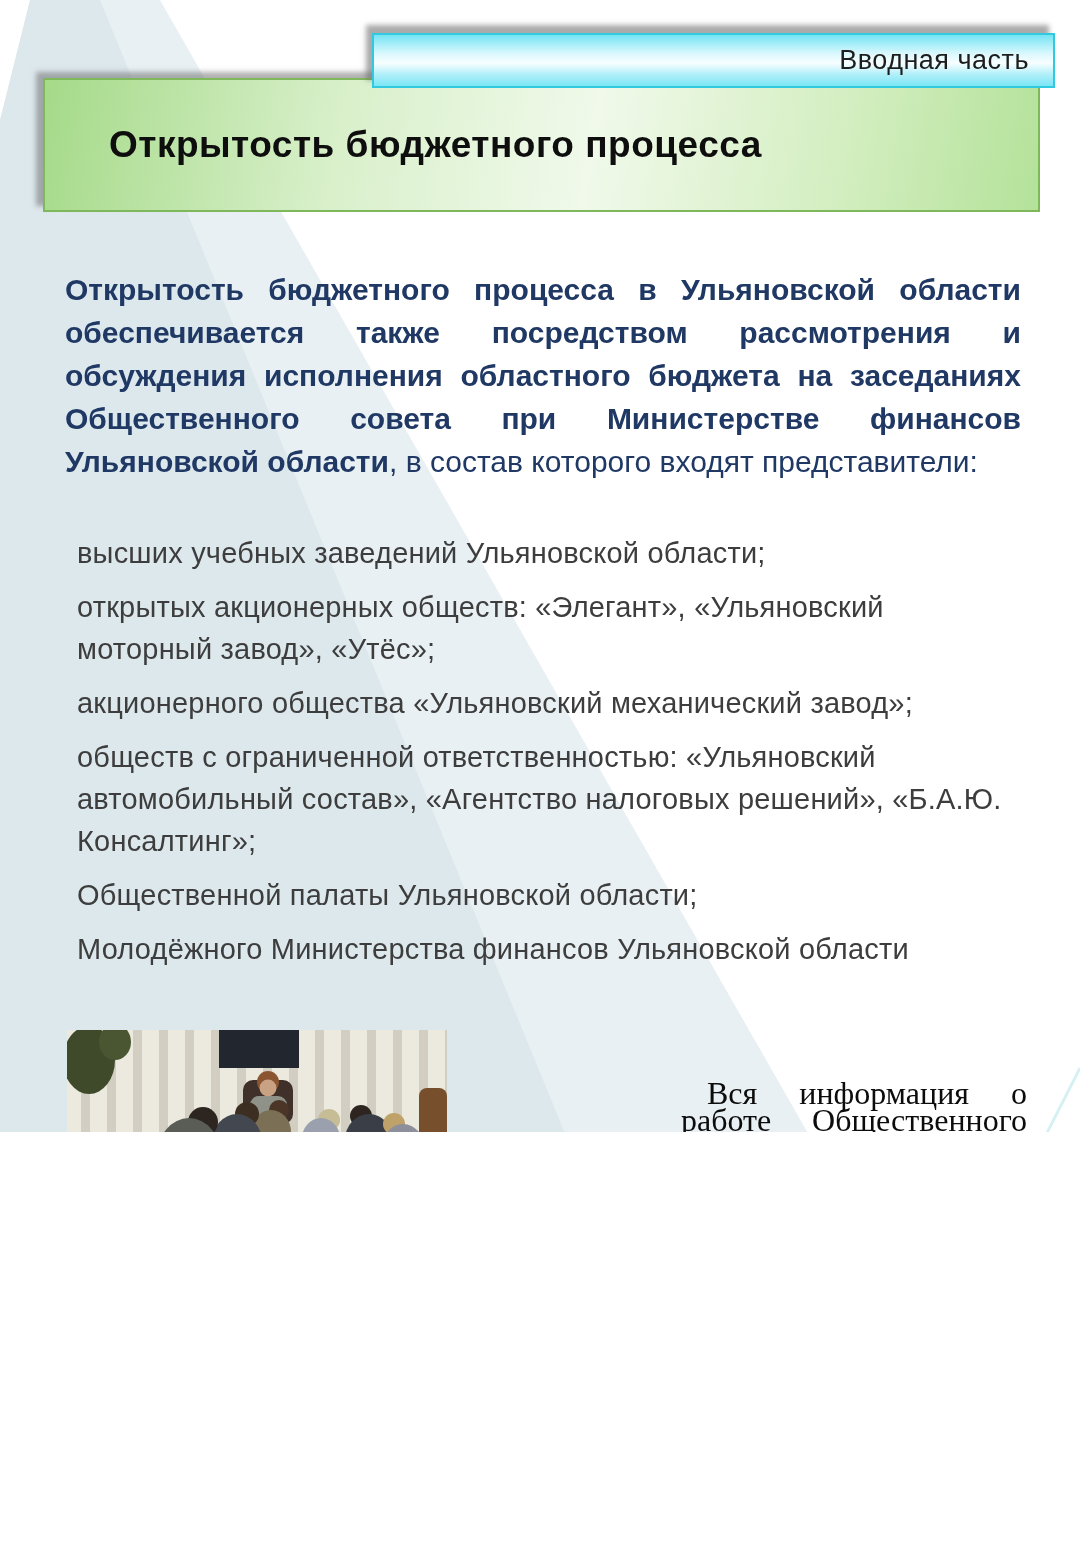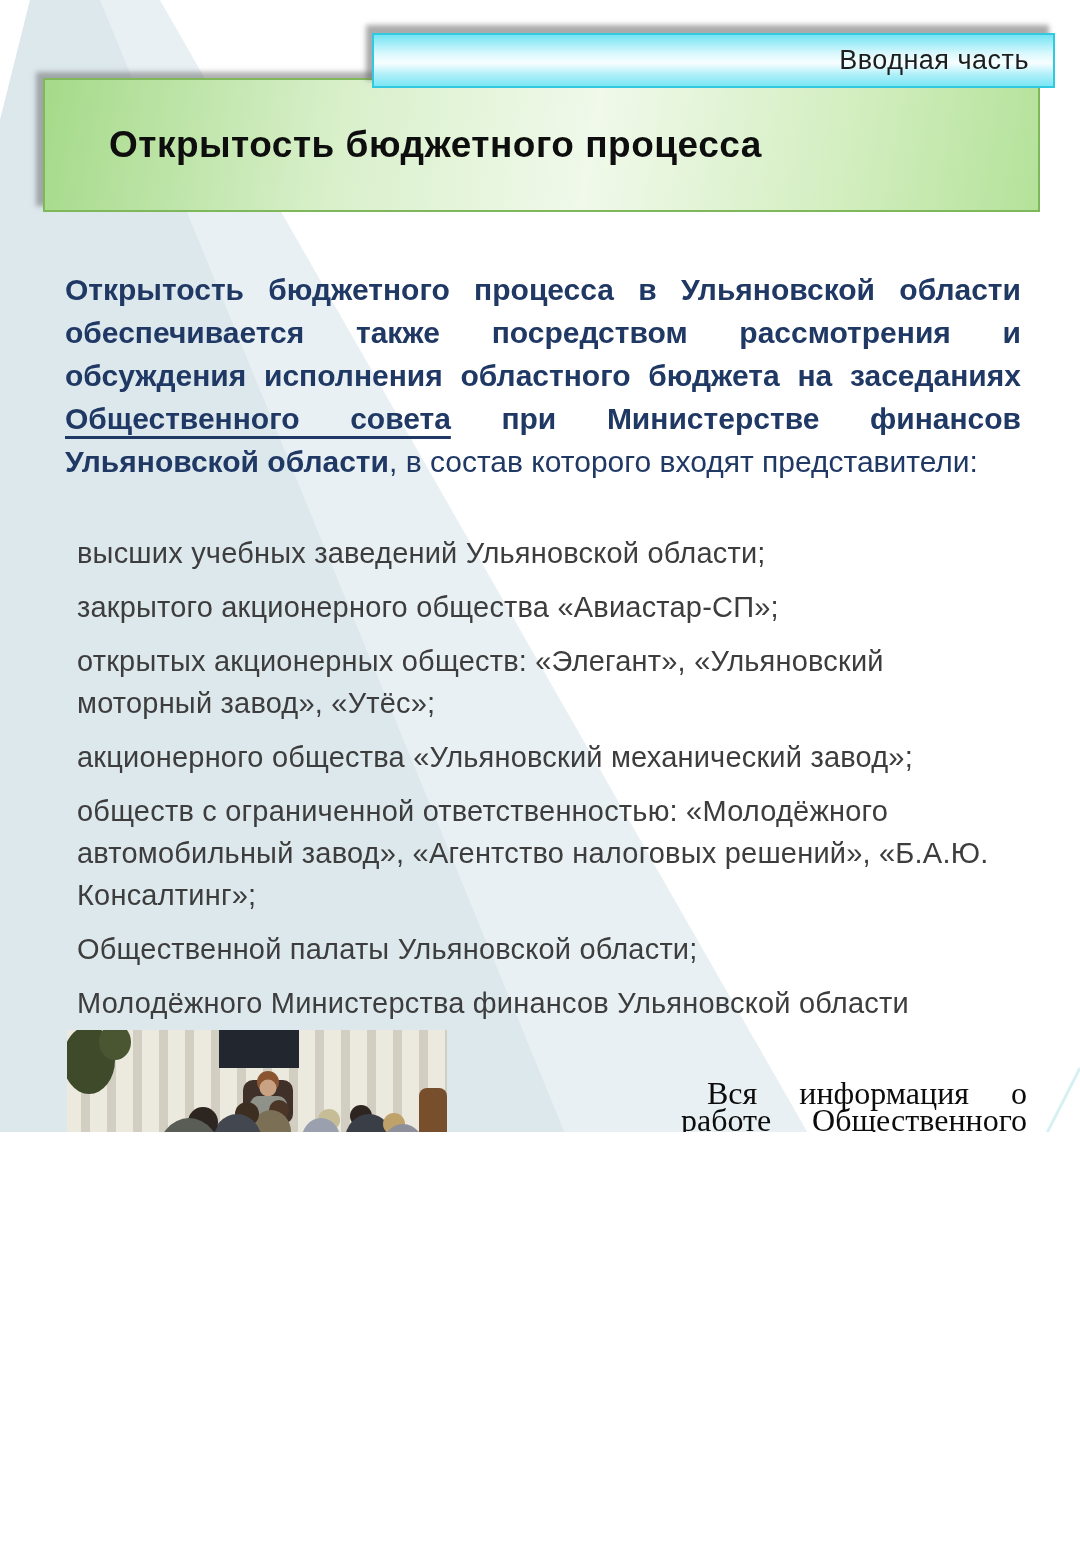--- a/index.html
+++ b/index.html
@@ -41,21 +41,20 @@
   }
 
   
   .intro{
     position:absolute;left:65px;top:238px;width:956px;
     font-size:30px;line-height:43px;font-weight:bold;color:#1f3864;
     text-align:justify;z-index:2;
   }
   .intro .seg-regular{font-weight:normal;}
   .intro .seg-underline{
-    text-decoration:underline;
     text-decoration-thickness:3px;
     text-underline-offset:7px;
   }
 
   
   .members{
     position:absolute;left:65px;top:520px;width:958px;
     font-size:29px;line-height:42px;color:#3d3d3d;letter-spacing:0.2px;
     z-index:2;
   }
@@ -103,24 +102,23 @@
   </div>
 
   <div class="title-box">
     <h1 class="title">Открытость бюджетного процесса</h1>
   </div>
 
   <p class="intro"><span>Открытость бюджетного процесса в Ульяновской области обеспечивается также посредством рассмотрения и обсуждения исполнения областного бюджета на заседаниях </span><span class="seg-underline">Общественного совета</span><span> при Министерстве финансов Ульяновской области</span><span class="seg-regular">, в состав которого входят представители:</span></p>
 
   <div class="members">
     <p>высших учебных заведений Ульяновской области;</p>
-    <p>закрытого акционерного общества «Авиастар-СП»;</p>
     <p>открытых акционерных обществ: «Элегант», «Ульяновский моторный завод», «Утёс»;</p>
     <p>акционерного общества «Ульяновский механический завод»;</p>
-    <p>обществ с ограниченной ответственностью: «Молодёжного автомобильный завод», «Агентство налоговых решений», «Б.А.Ю. Консалтинг»;</p>
+    <p>обществ с ограниченной ответственностью: «Ульяновский автомобильный состав», «Агентство налоговых решений», «Б.А.Ю. Консалтинг»;</p>
     <p>Общественной палаты Ульяновской области;</p>
     <p>Молодёжного Министерства финансов Ульяновской области</p>
   </div>
 
   <div class="photo1">
     <svg viewBox="0 0 380 248" preserveAspectRatio="none" aria-hidden="true">
       <defs>
         <pattern id="cur" width="26" height="10" patternUnits="userSpaceOnUse">
           <rect width="26" height="10" fill="#eceade"></rect>
           <rect x="14" width="9" height="10" fill="#d2cec1"></rect>

